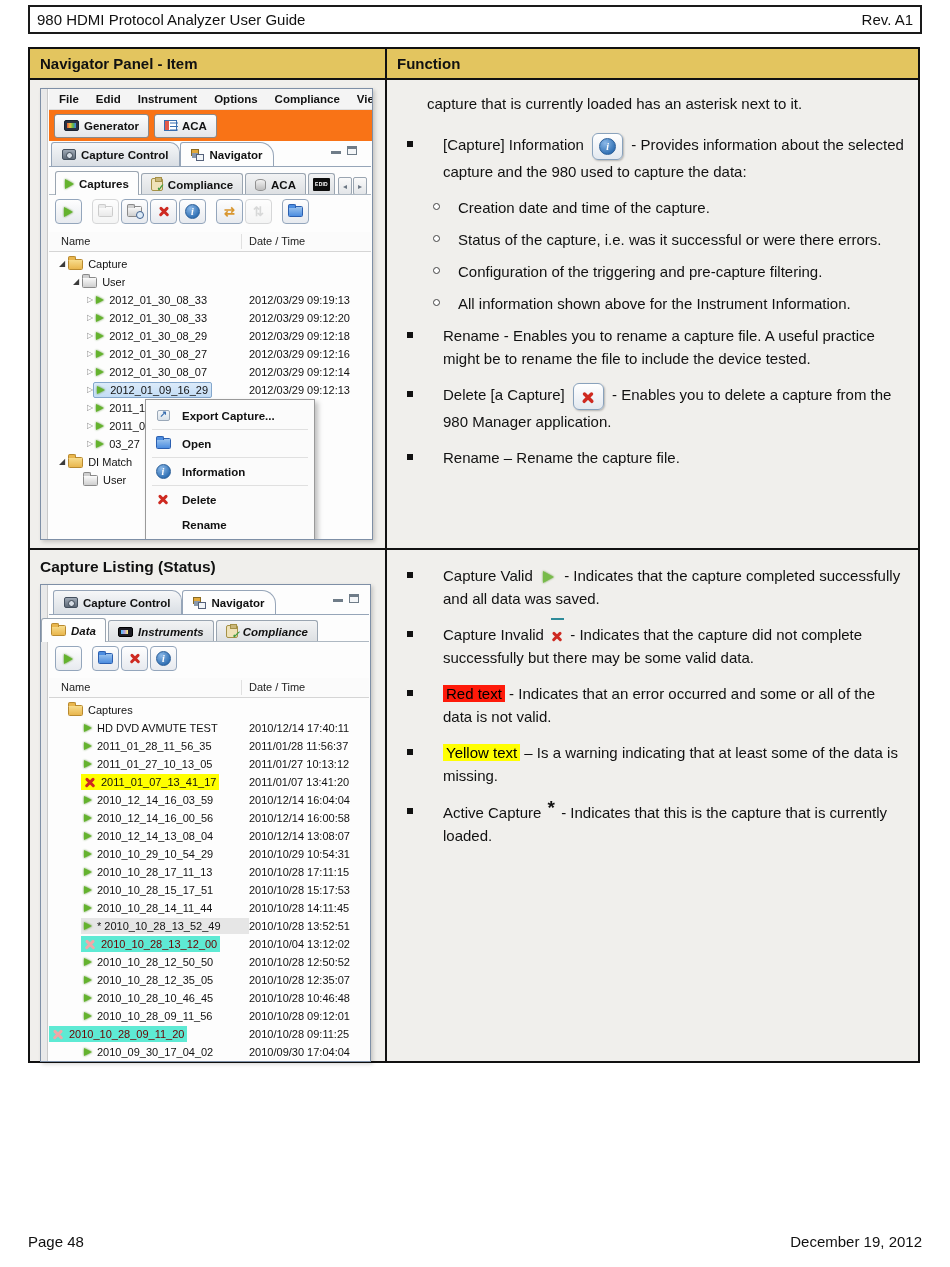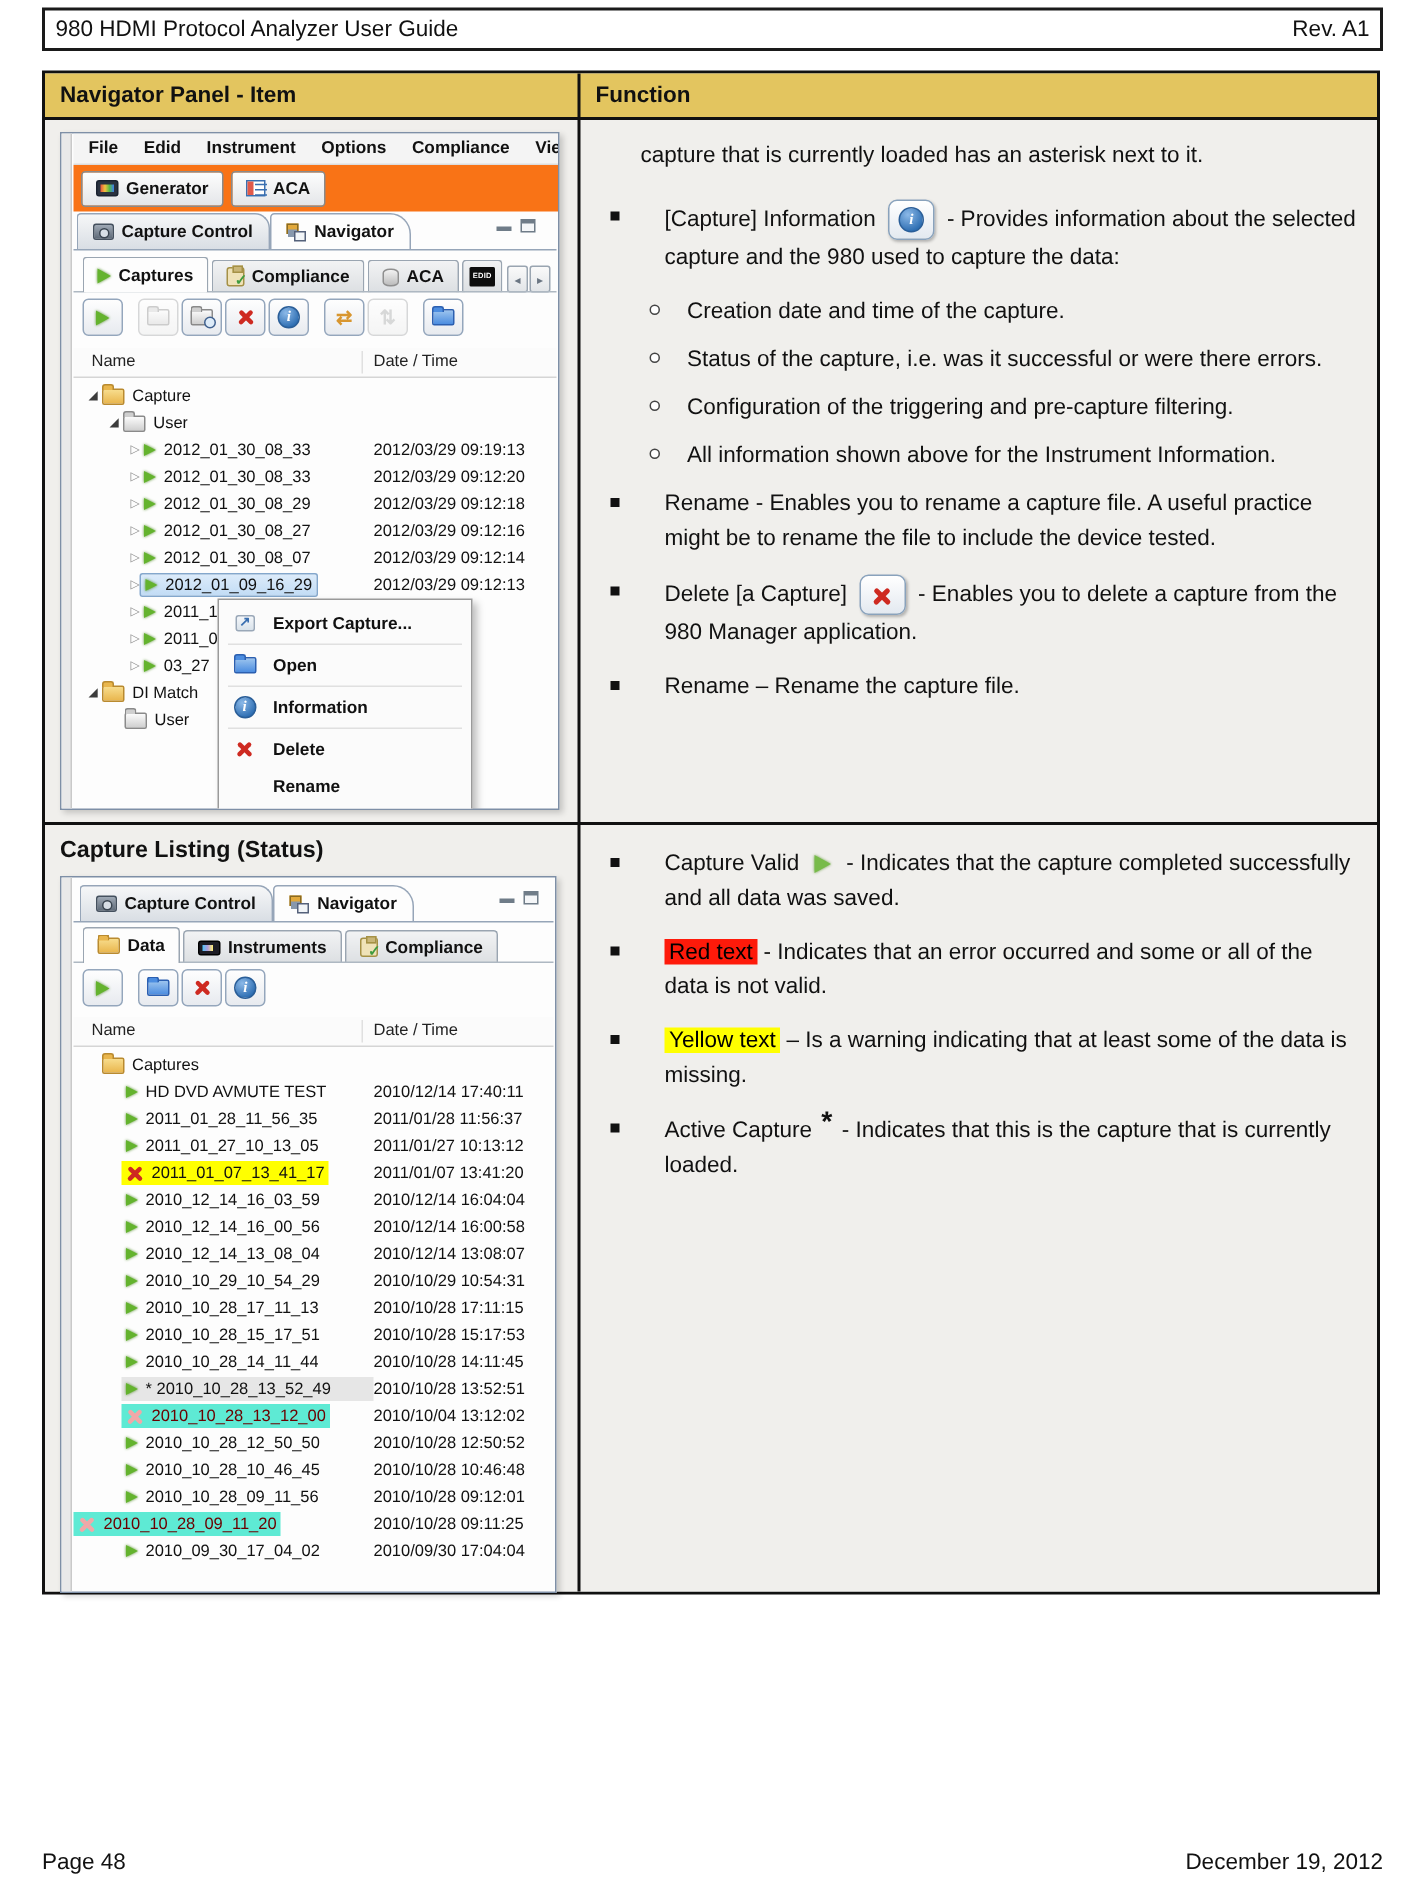--- a/index.html
+++ b/index.html
@@ -462,21 +462,21 @@
               <span class="ptab active">
                 <span class="ic ic-nav"></span>
                 <span>Navigator</span>
               </span>
             </div>
           <div class="winbtns" style="left:292px; top:9px;">
             <span class="ic win-min"></span>
             <span class="ic win-restore"></span>
           </div>
           <div style="position:absolute; left:8px; top:29px; right:1px; height:1px; background:#96A5B8;"></div>
-          <div class="tabrow" id="ss2-stabs" style="left:14px; top:33px;">
+          <div class="tabrow" id="ss2-stabs" style="left:0; top:33px;font-style:italic;">
               <span class="stab active">
                 <span class="ic folder"></span>
                 <span>Data</span>
               </span>
               <span class="stab">
                 <span class="ic ic-instr"></span>
                 <span>Instruments</span>
               </span>
               <span class="stab">
                 <span class="ic ic-comp"></span>
@@ -603,20 +603,27 @@
               <div class="trow" style="padding-left: 32px;">
                 <span class="band">
                   <span class="ic tri sm"></span>
                   <span class="nm">2010_10_28_12_50_50</span>
                 </span>
                 <span class="time">2010/10/28 12:50:52</span>
               </div>
               <div class="trow" style="padding-left: 32px;">
                 <span class="band">
                   <span class="ic tri sm"></span>
+                  <span class="nm">2010_10_28_12_35_05</span>
+                </span>
+                <span class="time">2010/10/28 12:35:07</span>
+              </div>
+              <div class="trow" style="padding-left: 32px;">
+                <span class="band">
+                  <span class="ic tri sm"></span>
                   <span class="nm">2010_10_28_10_46_45</span>
                 </span>
                 <span class="time">2010/10/28 10:46:48</span>
               </div>
               <div class="trow" style="padding-left: 32px;">
                 <span class="band">
                   <span class="ic tri sm"></span>
                   <span class="nm">2010_10_28_09_11_56</span>
                 </span>
                 <span class="time">2010/10/28 09:12:01</span>
@@ -636,20 +643,24 @@
                 <span class="time">2010/09/30 17:04:04</span>
               </div>
             </div>
         </div>
       </div>
       <div class="c2" style="padding-top:14px;">
         <div id="row2-bullets">
             <div class="bullet">
               <span class="sq"></span>
               <div class="btxt"><span>Capture Valid </span><span class="ic tri lg" style="margin: 0px 6px; opacity: 0.85;"></span> <span>- Indicates that the capture completed successfully and all data was saved.</span></div>
+            </div>
+            <div class="bullet">
+              <span class="sq"></span>
+              <div class="btxt"><span>Capture Invalid </span><span class="inv-wrap"><span class="ic xmark"></span></span> <span>- Indicates that the capture did not complete successfully but there may be some valid data.</span></div>
             </div>
             <div class="bullet">
               <span class="sq"></span>
               <div class="btxt"><span class="hl" style="background: rgb(254, 26, 10); color: rgb(0, 0, 0);">Red text</span> <span>- Indicates that an error occurred and some or all of the data is not valid.</span></div>
             </div>
             <div class="bullet">
               <span class="sq"></span>
               <div class="btxt"><span class="hl" style="background: rgb(255, 255, 0); color: rgb(0, 0, 0);">Yellow text</span> <span>– Is a warning indicating that at least some of the data is missing.</span></div>
             </div>
             <div class="bullet">

